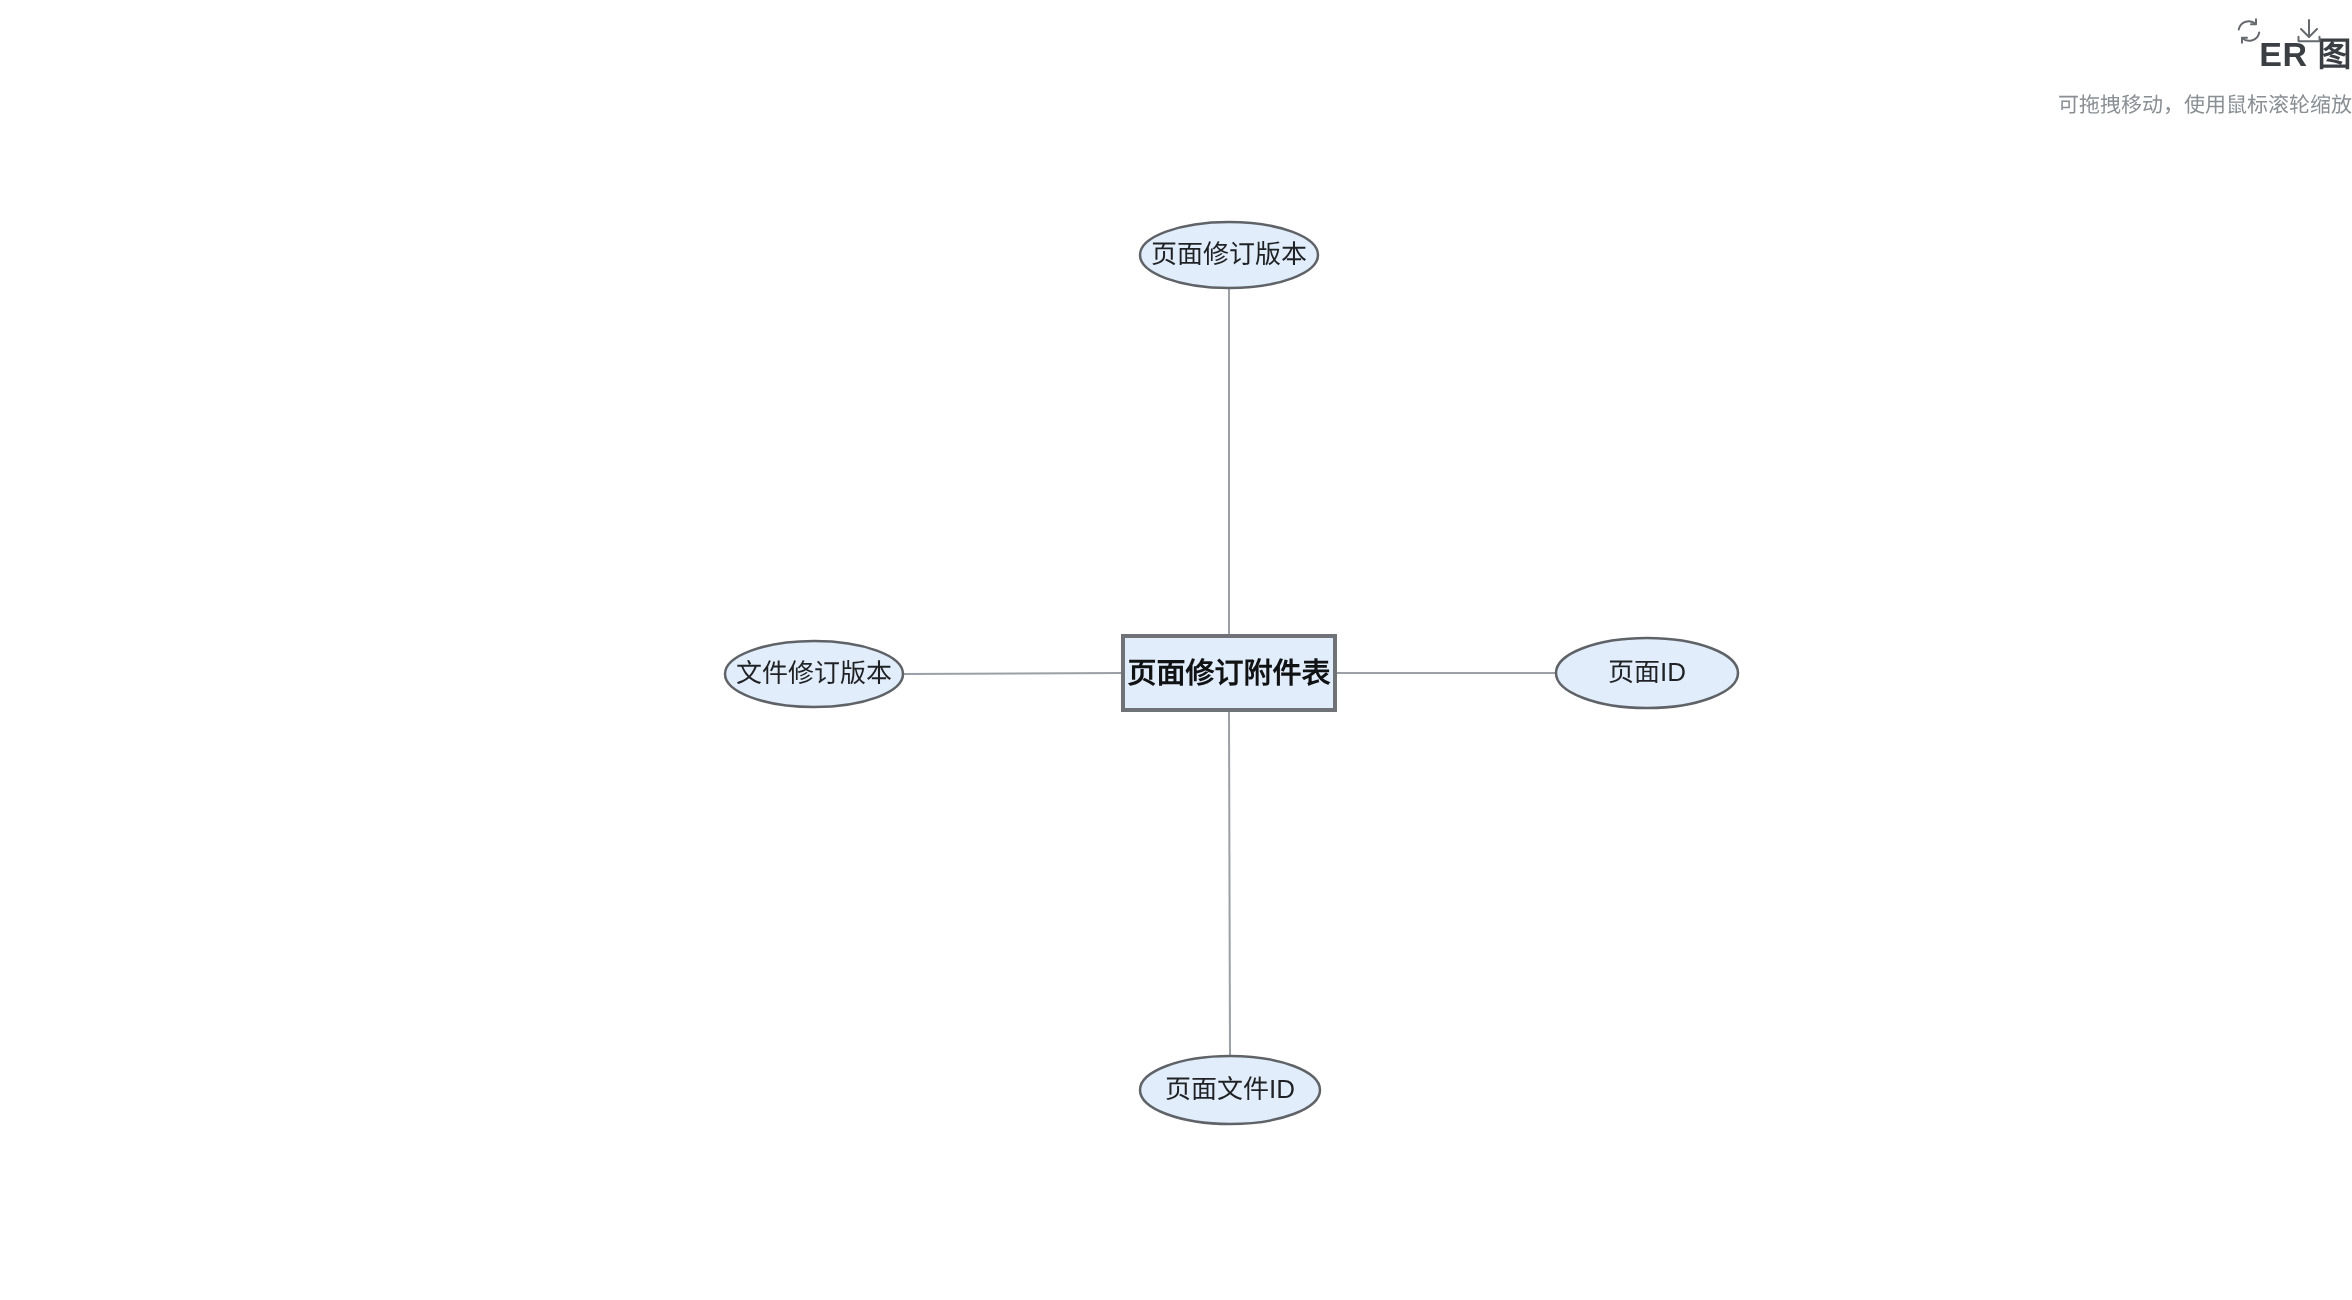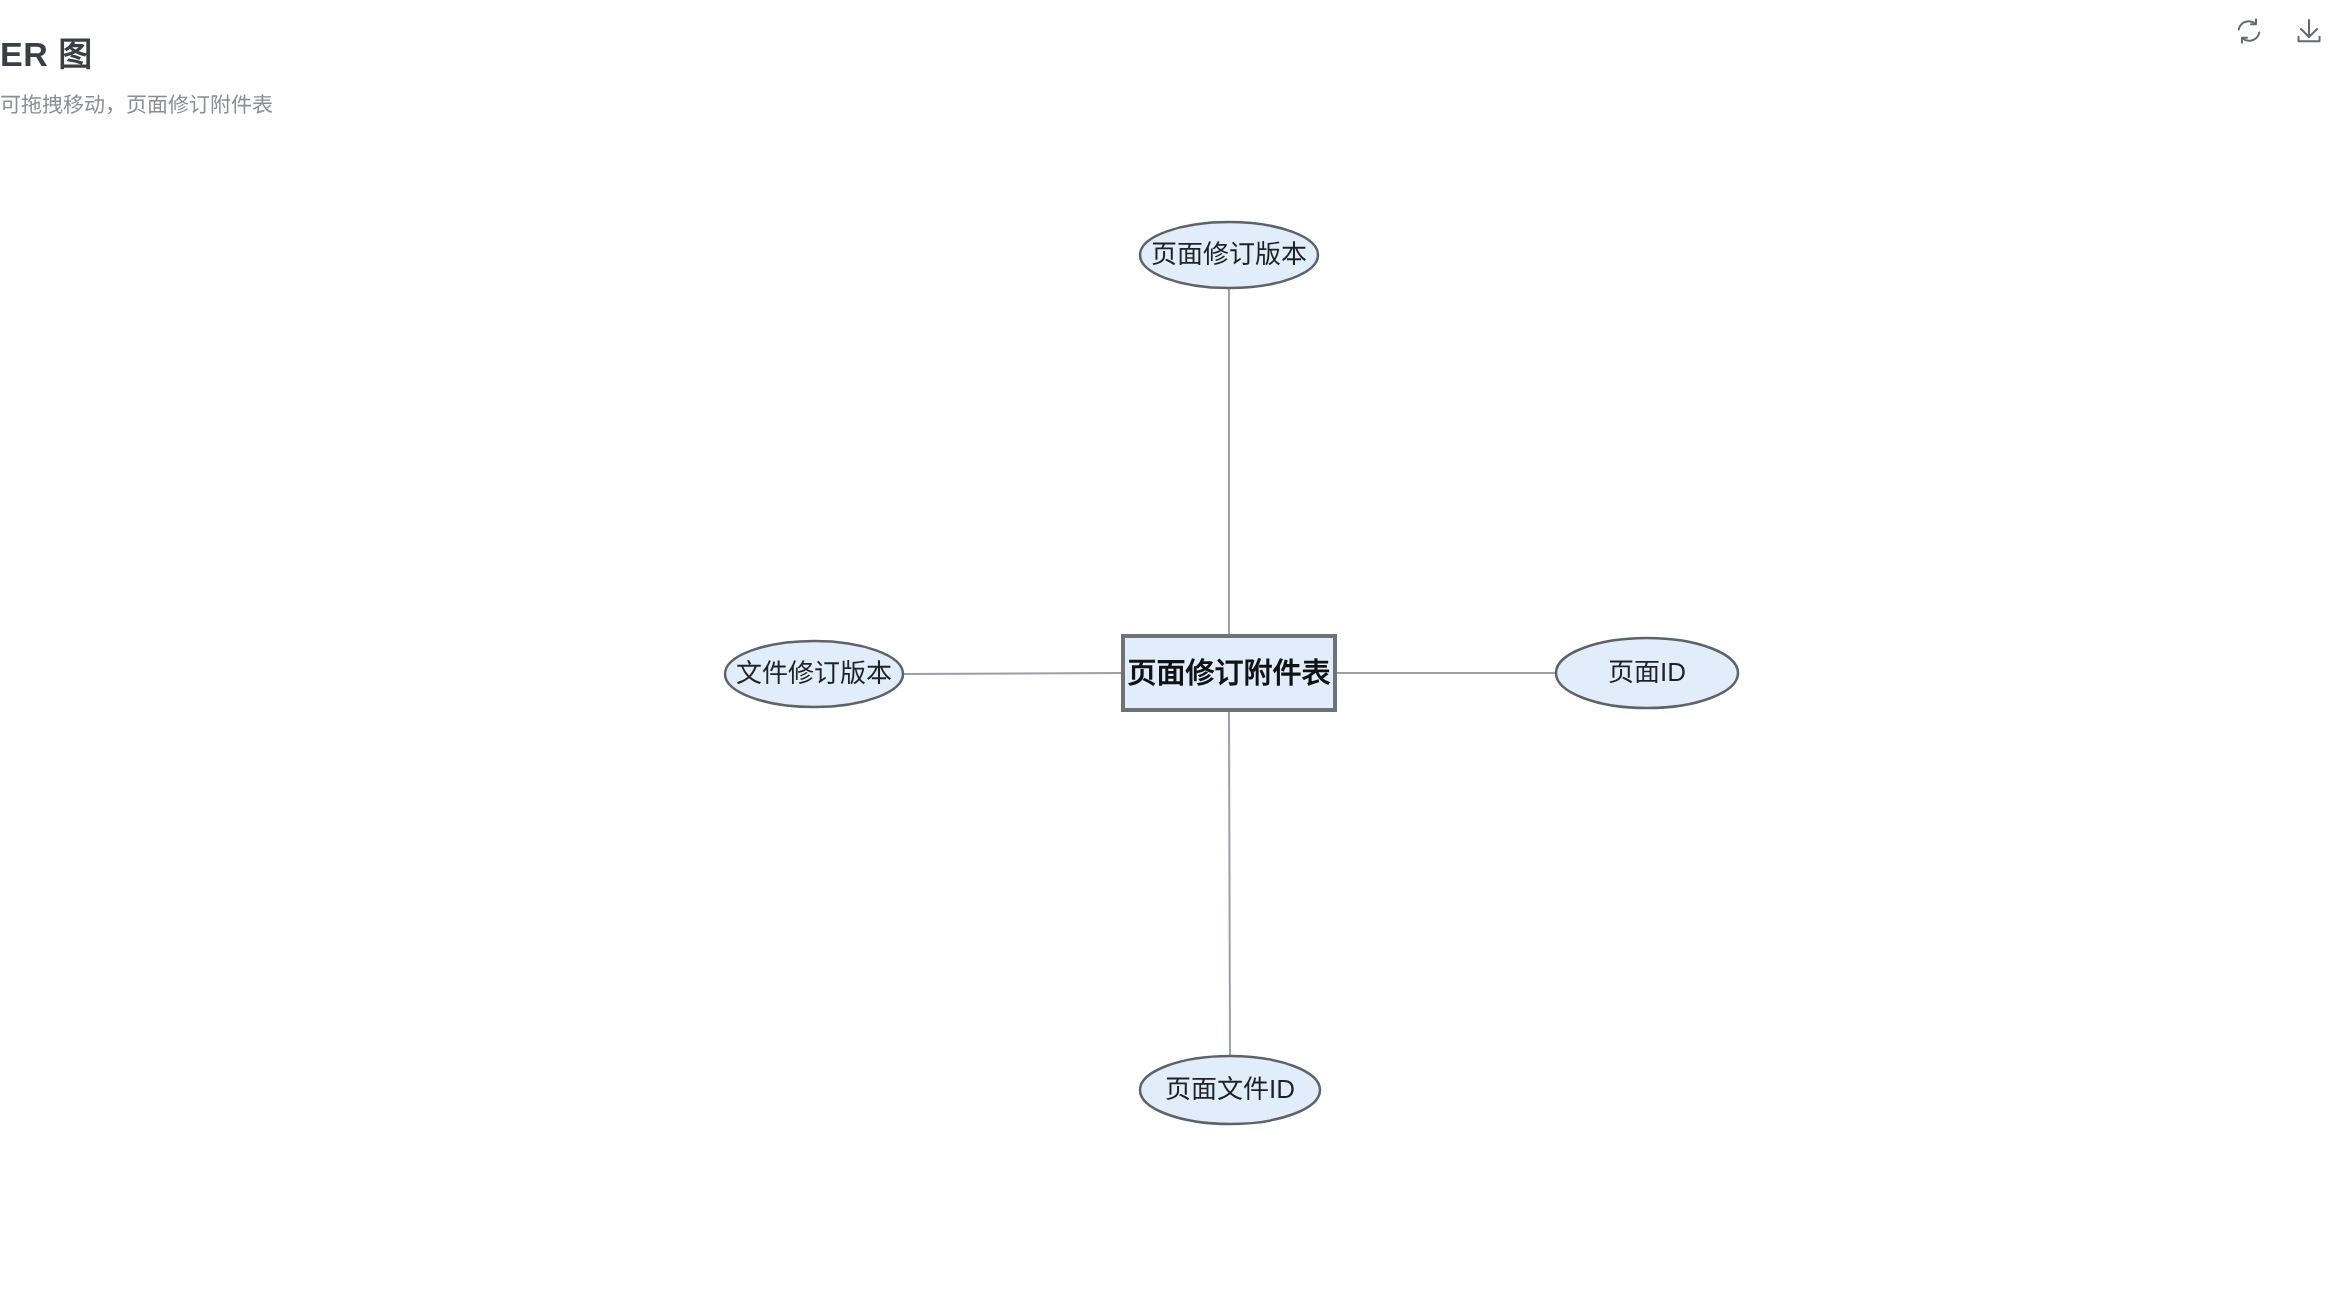--- a/index.html
+++ b/index.html
@@ -40,21 +40,21 @@
     color: #666a6e;
   }
   .tool-btn svg { display: block; }
 
   
   .header {
     position: absolute;
     top: 0;
     left: 0;
     width: 2352px;
-    text-align: left;
+    text-align: right;
     pointer-events: none;
   }
   .page-title {
     margin: 0;
     padding-top: 34px;
     font-size: 34px;
     line-height: 1.2;
     font-weight: bold;
     color: #3b3f44;
     letter-spacing: 0.5px;
@@ -129,21 +129,21 @@
         <line x1="12" y1="3.2" x2="12" y2="16.4"></line>
         <polyline points="5.6,10.4 12,16.8 18.4,10.4"></polyline>
         <polyline points="3.6,16.6 3.6,20.2 20.4,20.2 20.4,16.6"></polyline>
       </svg>
     </span>
   </button>
 </div>
 
 <div class="header">
   <h1 class="page-title">ER 图</h1>
-  <p class="page-subtitle">可拖拽移动，页面修订附件表</p>
+  <p class="page-subtitle">可拖拽移动，使用鼠标滚轮缩放</p>
 </div>
 
 <div class="canvas">
   <svg viewBox="0 0 2352 1300" xmlns="http://www.w3.org/2000/svg">
 
     <g>
       <line class="edge" x1="1221" y1="636" x2="1221" y2="289"></line>
       <line class="edge" x1="1221" y1="711" x2="1222" y2="1056"></line>
       <line class="edge" x1="1115" y1="673" x2="895" y2="674"></line>
       <line class="edge" x1="1327" y1="673" x2="1548" y2="673"></line>

